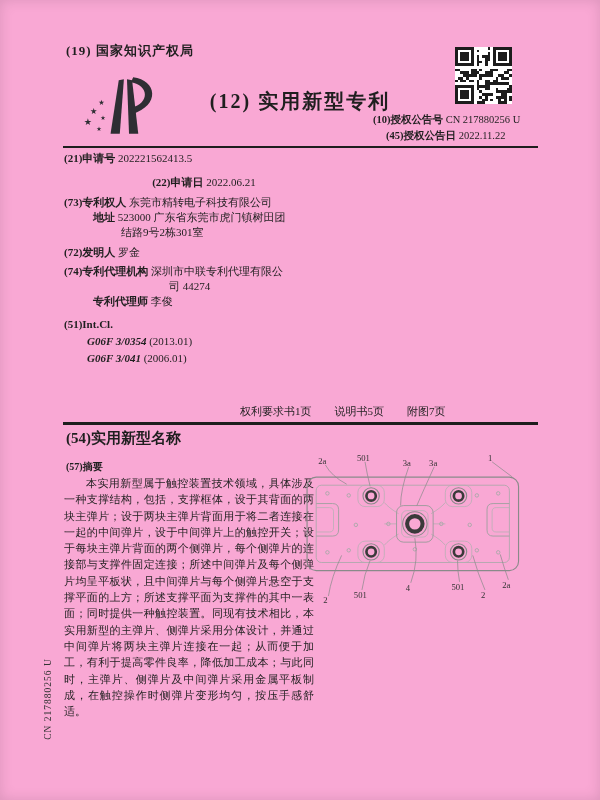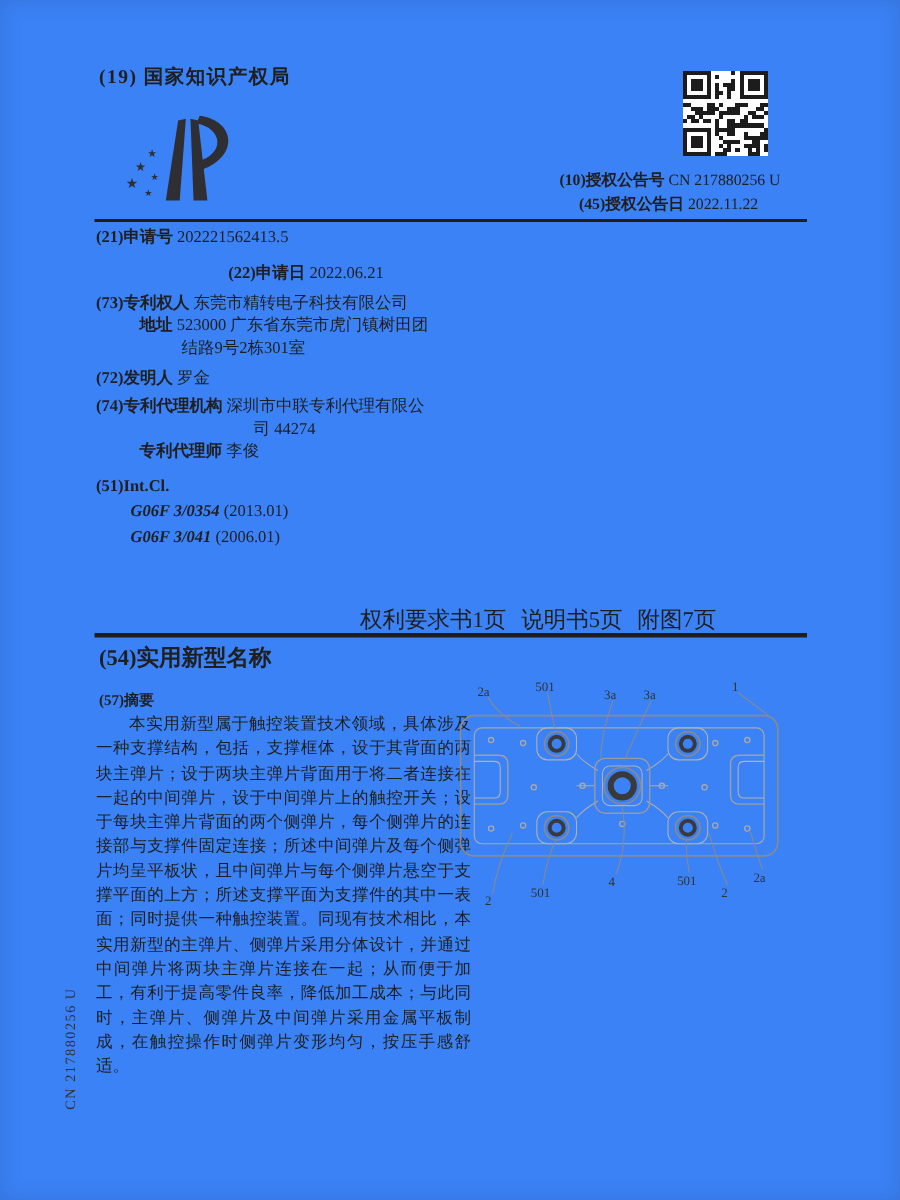--- a/index.html
+++ b/index.html
@@ -4,37 +4,37 @@
 <style>
   html,body{margin:0;padding:0;}
   body{
     width:600px;height:800px;
     background:#ffffff;
     font-family:"Liberation Serif","DejaVu Serif",serif;
     color:#1f1f1f;
     overflow:hidden;
   }
   .page{
-    position:relative;width:600px;height:800px;background:#3b82f6;
+    position:relative;width:600px;height:800px;background:#f9a8d4;
     box-shadow:inset 0 0 14px rgba(0,0,0,0.12);
   }
   .abs{position:absolute;}
   .b{font-weight:bold;}
   .office{left:66px;top:42px;font-size:13px;font-weight:bold;letter-spacing:1px;}
   .doc-type{left:150px;top:88px;width:300px;text-align:center;font-size:20px;font-weight:bold;letter-spacing:2px;}
   .pub-line{left:373px;top:113px;font-size:10.5px;white-space:nowrap;}
   .pub-line2{left:386px;top:129px;font-size:10.5px;white-space:nowrap;}
   .rule1{left:63px;top:146px;width:475px;height:2px;background:#1e1e1e;}
   .rule2{left:63px;top:422px;width:475px;height:2.6px;background:#1e1e1e;}
   .biblio{left:64px;top:151px;width:280px;font-size:11px;line-height:15px;}
   .biblio .row{white-space:nowrap;}
   .gap9{margin-top:9px;text-align:center;} .gap5{margin-top:5px;} .gap4{margin-top:4px;} .gap8{margin-top:8px;} .gap2{margin-top:2px;}
   .ind28{padding-left:29px;} .ind56{padding-left:57px;} .ind104{padding-left:105px;} .ind22{padding-left:23px;}
   .code{font-style:italic;font-weight:bold;margin-top:12px;}
-  .pages-info{left:240px;top:404px;width:254px;font-size:15px;display:flex;gap:10px;white-space:nowrap;}
+  .pages-info{left:240px;top:404px;width:254px;font-size:11px;display:flex;gap:23px;white-space:nowrap;}
   .s54{left:66px;top:429px;font-size:15px;font-weight:bold;}
   .title54{left:89px;top:444px;font-size:11px;letter-spacing:0.5px;}
   .s57{left:66px;top:460px;font-size:10px;font-weight:bold;}
   .abstract{left:64px;top:475px;width:250px;font-size:11px;line-height:16.3px;text-align:justify;text-indent:2em;}
   .figure-wrap{left:303px;top:450px;width:244px;height:164px;}
   .vertical-id{
     left:-17px;top:694px;width:130px;text-align:center;
     transform:rotate(-90deg);
     font-size:9.5px;letter-spacing:1px;color:#333;white-space:nowrap;
   }
@@ -55,20 +55,21 @@
       <path d="M49,9 L54,10 L60,62 L51,62 Z"></path>
       <path d="M55,7 C78,10 82,34 54,43 L53,37 C72,32 70,15 53,12 Z"></path>
       <text x="21" y="34" font-size="7">★</text>
       <text x="13" y="43" font-size="8">★</text>
       <text x="23" y="49" font-size="6">★</text>
       <text x="7" y="54" font-size="9">★</text>
       <text x="19" y="59" font-size="6">★</text>
     </g>
   </svg>
 
+  <div class="abs doc-type">(12) 实用新型专利</div>
 
   <svg class="abs qr" viewBox="0 0 21 21" shape-rendering="crispEdges">
     <rect x="0" y="0" width="21" height="21" fill="#ffffff"></rect>
     <g fill="#1c1c1c">
       <rect x="0" y="0" width="7" height="7"></rect>
         <rect x="14" y="0" width="7" height="7"></rect>
         <rect x="0" y="14" width="7" height="7"></rect>
     </g>
     <g fill="#ffffff">
       <rect x="1" y="1" width="5" height="5"></rect>

